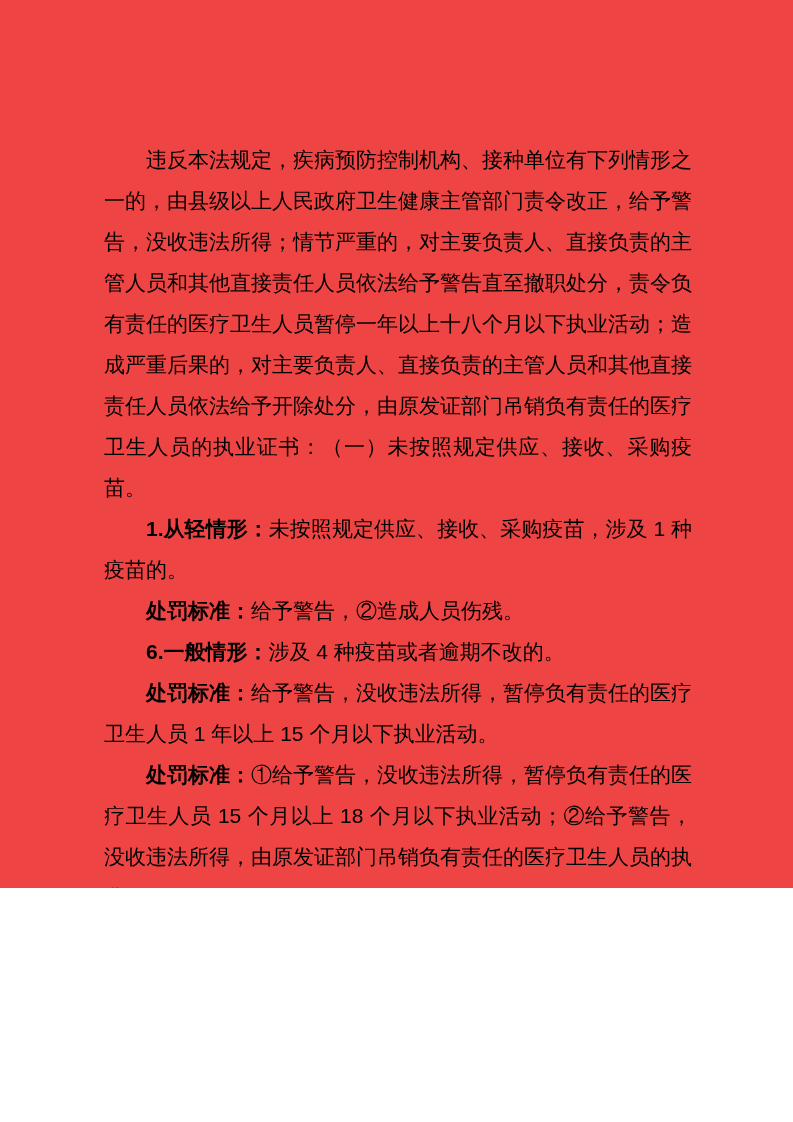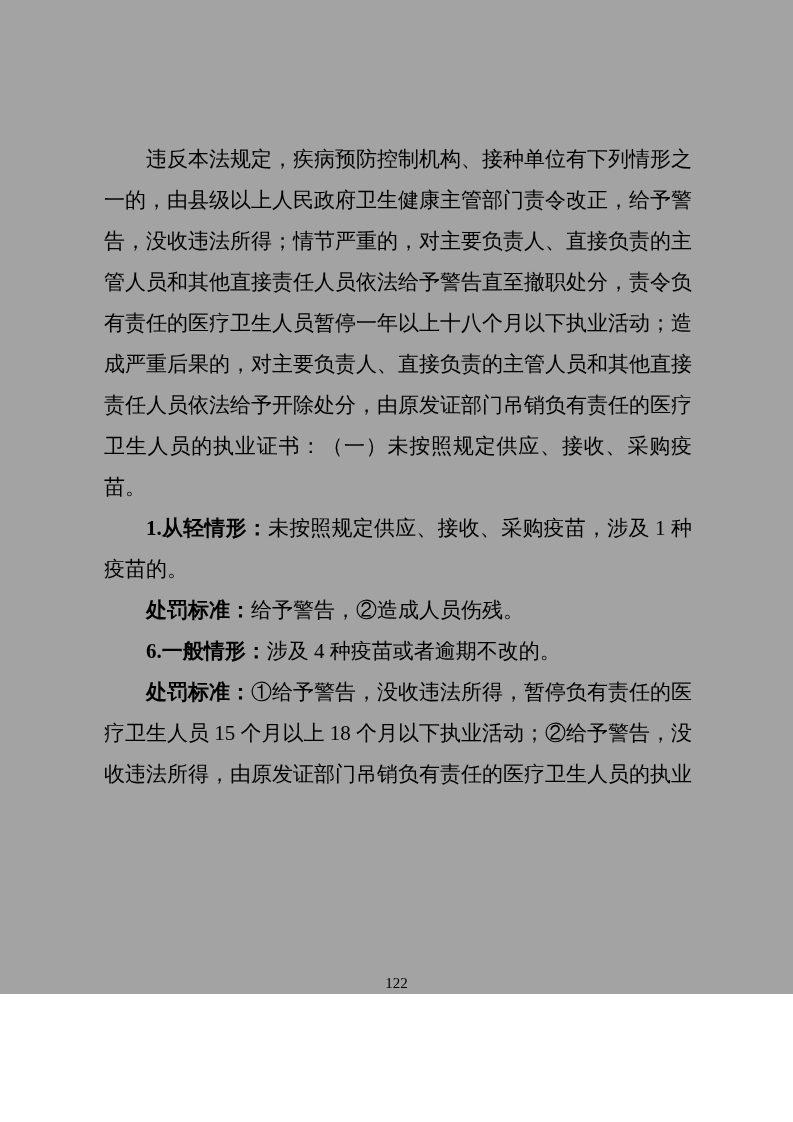--- a/index.html
+++ b/index.html
@@ -3,24 +3,24 @@
 <meta charset="utf-8">
 <style>
   html, body {
     margin: 0;
     padding: 0;
     background: #ffffff;
   }
   .doc-page {
     position: relative;
     width: 793px;
-    height: 994px;
-    background: #a3a3a3;
+    height: 888px;
+    background: #ef4444;
     color: #000000;
-    font-family: Liberation Serif, serif;
+    font-family: Liberation Sans, sans-serif;
     overflow: hidden;
   }
   .doc-content {
     position: absolute;
     left: 104px;
     top: 139px;
     width: 588px;
   }
   .para {
     margin: 0;
@@ -52,18 +52,19 @@
   <div class="doc-content" id="doc-content">
   <p class="para"><span class="lead"></span><span class="body-text">违反本法规定，疾病预防控制机构、接种单位有下列情形之一的，由县级以上人民政府卫生健康主管部门责令改正，给予警告，没收违法所得；情节严重的，对主要负责人、直接负责的主管人员和其他直接责任人员依法给予警告直至撤职处分，责令负有责任的医疗卫生人员暂停一年以上十八个月以下执业活动；造成严重后果的，对主要负责人、直接负责的主管人员和其他直接责任人员依法给予开除处分，由原发证部门吊销负有责任的医疗卫生人员的执业证书：（一）未按照规定供应、接收、采购疫苗。</span></p>
 
 
   <p class="para"><span class="lead">1.从轻情形：</span><span class="body-text">未按照规定供应、接收、采购疫苗，涉及 1 种疫苗的。</span></p>
 
   <p class="para"><span class="lead">处罚标准：</span><span class="body-text">给予警告，②造成人员伤残。</span></p>
 
   <p class="para"><span class="lead">6.一般情形：</span><span class="body-text">涉及 4 种疫苗或者逾期不改的。</span></p>
 
+  <p class="para"><span class="lead">处罚标准：</span><span class="body-text">给予警告，没收违法所得，暂停负有责任的医疗卫生人员 1 年以上 15 个月以下执业活动。</span></p>
 
 
   <p class="para"><span class="lead">处罚标准：</span><span class="body-text">①给予警告，没收违法所得，暂停负有责任的医疗卫生人员 15 个月以上 18 个月以下执业活动；②给予警告，没收违法所得，由原发证部门吊销负有责任的医疗卫生人员的执业</span></p>
 </div>
   <div class="page-footer">122</div>
 </div>
 
 </body></html>

